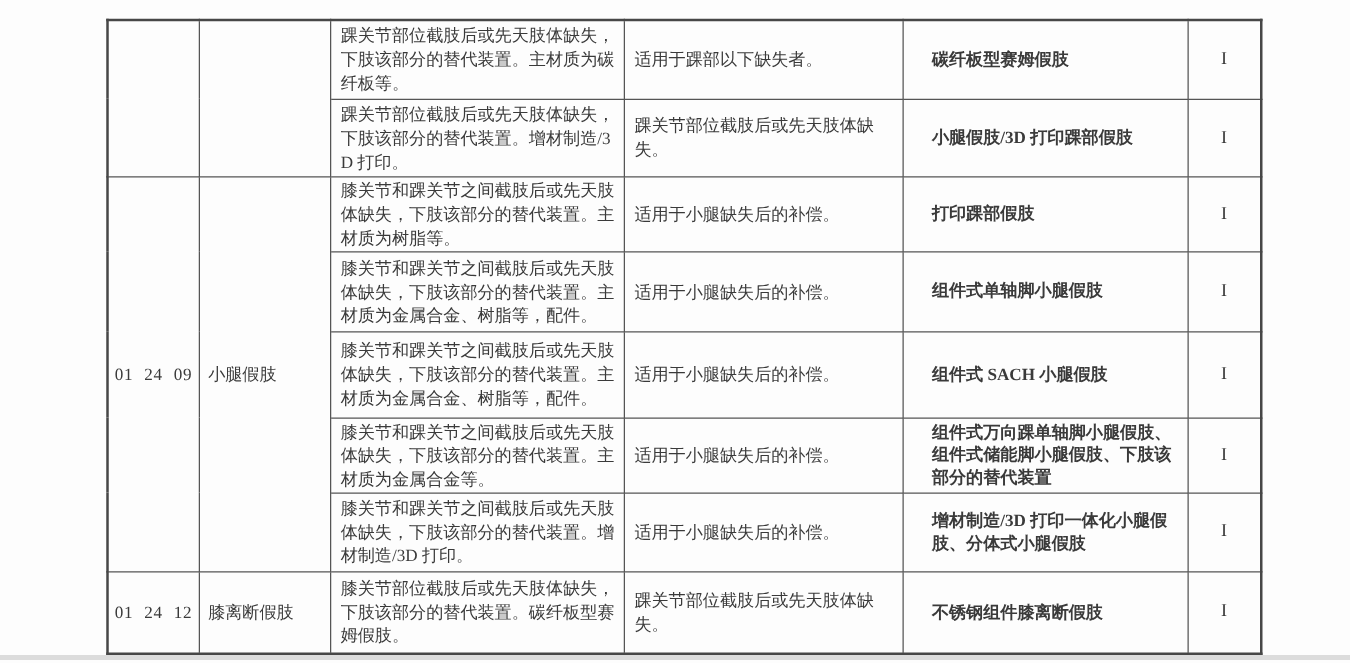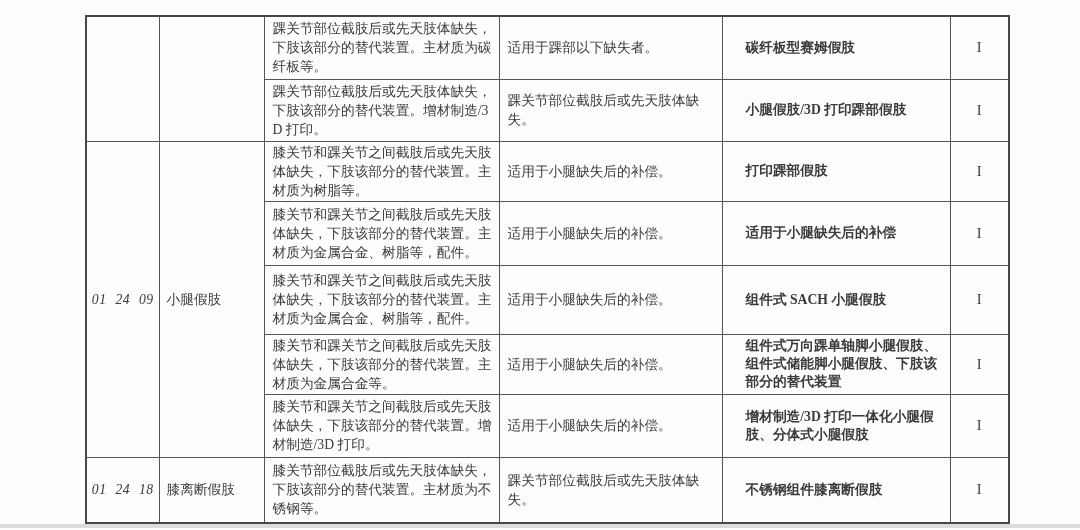--- a/index.html
+++ b/index.html
@@ -35,21 +35,20 @@
     line-height: 19px;
     padding: 1px 2px;
     overflow: hidden;
     word-break: break-all;
   }
   td.code {
     text-align: center;
     word-spacing: 5px;
     letter-spacing: 0.5px;
     white-space: nowrap;
-    font-style: italic;
   }
   td.name {
     padding-left: 7px;
   }
   td.desc {
     padding-left: 8px;
     padding-right: 2px;
   }
   td.scope {
     padding-left: 8px;
@@ -108,21 +107,21 @@
         <td class="code" rowspan="5">01 24 09</td>
         <td class="name" rowspan="5">小腿假肢</td>
         <td class="desc">膝关节和踝关节之间截肢后或先天肢体缺失，下肢该部分的替代装置。主材质为树脂等。</td>
         <td class="scope">适用于小腿缺失后的补偿。</td>
         <td class="products">打印踝部假肢</td>
         <td class="level">I</td>
       </tr>
       <tr style="height:64px">
         <td class="desc">膝关节和踝关节之间截肢后或先天肢体缺失，下肢该部分的替代装置。主材质为金属合金、树脂等，配件。</td>
         <td class="scope">适用于小腿缺失后的补偿。</td>
-        <td class="products">适用于小腿缺失后的补偿</td>
+        <td class="products">组件式单轴脚小腿假肢</td>
         <td class="level">I</td>
       </tr>
       <tr style="height:69px">
         <td class="desc">膝关节和踝关节之间截肢后或先天肢体缺失，下肢该部分的替代装置。主材质为金属合金、树脂等，配件。</td>
         <td class="scope">适用于小腿缺失后的补偿。</td>
         <td class="products">组件式 SACH 小腿假肢</td>
         <td class="level">I</td>
       </tr>
       <tr style="height:57px">
         <td class="desc">膝关节和踝关节之间截肢后或先天肢体缺失，下肢该部分的替代装置。主材质为金属合金等。</td>
@@ -131,23 +130,23 @@
         <td class="level">I</td>
       </tr>
       <tr style="height:63px">
         <td class="desc">膝关节和踝关节之间截肢后或先天肢体缺失，下肢该部分的替代装置。增材制造/3D 打印。</td>
         <td class="scope">适用于小腿缺失后的补偿。</td>
         <td class="products">增材制造/3D 打印一体化小腿假肢、分体式小腿假肢</td>
         <td class="level">I</td>
       </tr>
 
       <tr style="height:66px">
-        <td class="code">01 24 18</td>
+        <td class="code">01 24 12</td>
         <td class="name">膝离断假肢</td>
-        <td class="desc">膝关节部位截肢后或先天肢体缺失，下肢该部分的替代装置。主材质为不锈钢等。</td>
+        <td class="desc">膝关节部位截肢后或先天肢体缺失，下肢该部分的替代装置。碳纤板型赛姆假肢。</td>
         <td class="scope">踝关节部位截肢后或先天肢体缺失。</td>
         <td class="products">不锈钢组件膝离断假肢</td>
         <td class="level">I</td>
       </tr>
     </tbody>
   </table>
   <div class="page-edge"></div>
 </div>
 
 </body></html>

